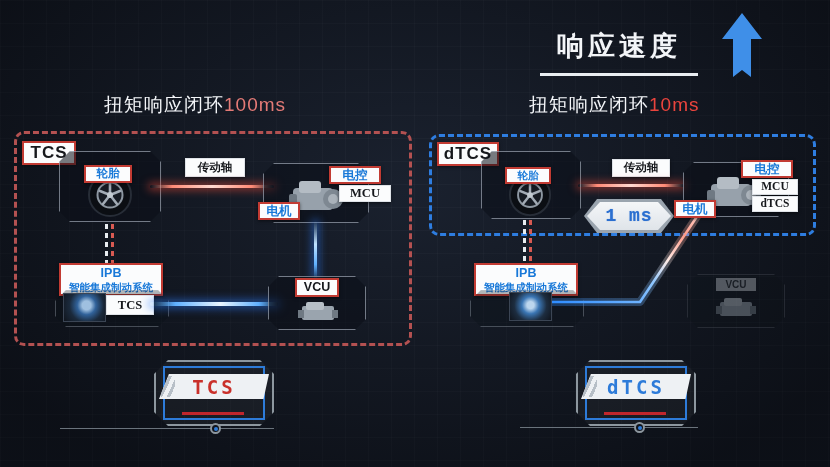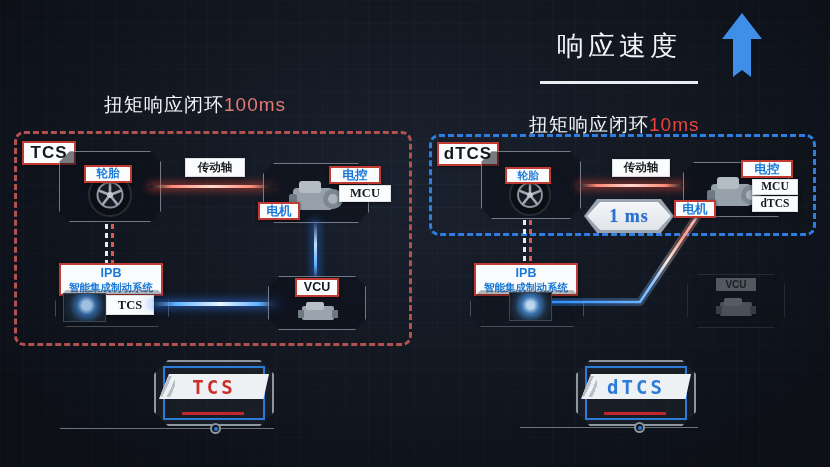--- a/index.html
+++ b/index.html
@@ -13,29 +13,29 @@
       linear-gradient(90deg, rgba(255,255,255,0.030) 1px, transparent 1px),
       #151a24;
     background-size:auto,23px 23px,23px 23px,auto;
     color:#eceff3;
   }
   .abs{position:absolute;}
 
   
   .main-title{
     left:540px;top:28px;width:158px;text-align:center;
-    font-size:27px;font-weight:normal;letter-spacing:4px;color:#f3f5f8;
-    padding-bottom:17px;border-bottom:3px solid #e9edf1;
+    font-size:27px;font-weight:bold;letter-spacing:4px;color:#f3f5f8;
+    padding-bottom:9px;border-bottom:3px solid #e9edf1;
   }
   .arrow-up{left:722px;top:13px;width:40px;height:64px;}
   .subtitle{font-size:19px;font-weight:normal;color:#f3f5f8;letter-spacing:1px;white-space:nowrap;}
   .subtitle .val-red-soft{color:#e37a76;}
   .subtitle .val-red{color:#ea443d;}
   .subtitle-left{left:104px;top:92px;}
-  .subtitle-right{left:529px;top:92px;margin-top:20px;}
+  .subtitle-right{left:529px;top:92px;}
 
   
   .sysbox{border-radius:10px;}
   .sysbox-red{left:14px;top:131px;width:398px;height:215px;border:3px dashed #b35151;}
   .sysbox-blue{left:429px;top:134px;width:387px;height:102px;border:3px dashed #2e7de0;}
 
   
   .chip{
     background:#fbfcfd;color:#16181c;font-weight:bold;text-align:center;
     display:flex;flex-direction:column;align-items:center;justify-content:center;
@@ -71,21 +71,21 @@
   
   .display{padding:3px;filter:drop-shadow(0 0 5px rgba(45,125,255,.95)) drop-shadow(0 0 2px rgba(120,180,255,.9));}
   .display.red-glow{filter:drop-shadow(0 0 5px rgba(255,60,45,.95)) drop-shadow(0 0 2px rgba(255,120,100,.9));}
   .display,.display-inner{
     clip-path:polygon(13px 0,calc(100% - 13px) 0,100% 50%,calc(100% - 13px) 100%,13px 100%,0 50%);
   }
   .display{background:#9aa4ae;}
   .display-inner{
     width:100%;height:100%;background:linear-gradient(180deg,#f4f6f8,#dfe4e9);
     display:flex;align-items:center;justify-content:center;
-    font-family:Liberation Serif, serif;font-weight:bold;font-size:18px;
+    font-family:Liberation Mono, monospace;font-weight:bold;font-size:18px;
     color:#2b6fd0;letter-spacing:1px;text-shadow:0 0 1px rgba(43,111,208,.6);
   }
 
   
   .badge{width:120px;height:66px;}
   .badge-outer{
     position:absolute;inset:0;border:2px solid #8d979f;background:rgba(255,255,255,.04);
     clip-path:polygon(0 14px,14px 0,calc(100% - 14px) 0,100% 14px,
       100% calc(100% - 14px),calc(100% - 14px) 100%,14px 100%,0 calc(100% - 14px));
   }

